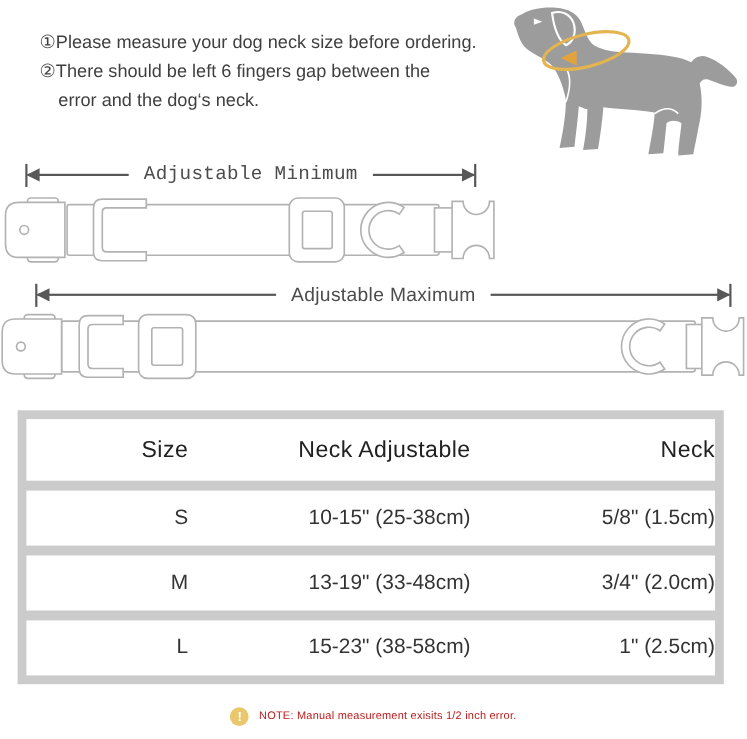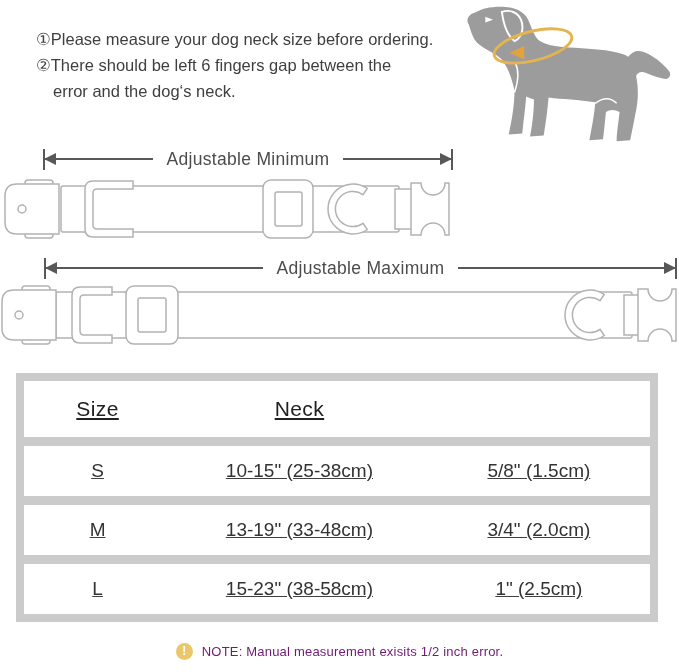--- a/index.html
+++ b/index.html
@@ -5,49 +5,49 @@
   html,body{margin:0;padding:0;background:#fff;}
   .canvas{
     position:relative;width:679px;height:672px;background:#ffffff;overflow:hidden;
     font-family:"Liberation Sans", sans-serif;color:#3f3f3f;
   }
   
   .instructions{position:absolute;left:36px;top:26px;font-size:16.5px;line-height:26px;color:#3f3f3f;}
   .instr-line.indent{padding-left:17px;}
   
   .measure{position:absolute;display:flex;align-items:center;height:24px;}
-  .measure-min{left:43px;top:147px;width:410px;}
-  .measure-max{left:44px;top:256px;width:633px;}
+  .measure-min{left:23px;top:147px;width:410px;font-family:Liberation Mono, monospace;}
+  .measure-max{left:32px;top:256px;width:633px;}
   .mbar{width:2px;height:21px;background:#585858;flex:0 0 auto;}
   .mline{flex:1 1 auto;height:0;border-top:2px solid #585858;position:relative;}
   .mline.left::before{content:"";position:absolute;left:-1px;top:-7px;width:0;height:0;
     border:6px solid transparent;border-left:0;border-right:12px solid #585858;}
   .mline.right::after{content:"";position:absolute;right:-1px;top:-7px;width:0;height:0;
     border:6px solid transparent;border-right:0;border-left:12px solid #585858;}
   .mlabel{flex:0 0 auto;margin:0 14px;font-size:17.5px;color:#4c4c4c;letter-spacing:0.3px;white-space:nowrap;}
   
   .collar{position:absolute;}
   .collar1{left:1px;top:178px;}
   .collar2{left:0px;top:284px;}
   .dog{position:absolute;left:461px;top:3px;}
   
   .size-table{
     position:absolute;left:16px;top:373px;width:642px;height:249px;background:#cbcbcb;
     box-sizing:border-box;padding:8px;display:flex;flex-direction:column;gap:9px;
   }
   .trow{background:#ffffff;flex:1 1 0;display:grid;grid-template-columns:23.5% 41% 35.5%;
-    align-items:center;text-align:center;text-decoration:underline;}
+    align-items:center;text-align:right;}
   .trow.thead{flex:1.12 1 0;font-size:21px;color:#212121;}
   .tcell{font-size:19px;color:#333333;white-space:nowrap;}
   .trow.thead .tcell{font-size:21px;color:#212121;letter-spacing:0.4px;}
   
   .note{position:absolute;left:0;right:0;top:643px;display:flex;justify-content:center;align-items:center;gap:9px;}
   .note-icon{width:17px;height:17px;border-radius:50%;background:#eac76a;color:#ffffff;
     font-size:12px;font-weight:bold;line-height:17px;text-align:center;flex:0 0 auto;}
-  .note-text{font-size:13px;color:#701a75;letter-spacing:0.2px;}
+  .note-text{font-size:10px;color:#b91c1c;letter-spacing:0.2px;}
 </style>
 </head>
 <body>
 
 <div class="canvas">
 
   <div class="instructions">
     <div class="instr-line">①Please measure your dog neck size before ordering.</div>
     <div class="instr-line">②There should be left 6 fingers gap between the</div>
     <div class="instr-line indent">error and the dog‘s neck.</div>
@@ -117,20 +117,21 @@
       <rect x="138" y="14" width="28" height="34" rx="2"></rect>
       <path d="M604.3 10.5 A25 25 0 1 0 604.3 51.5 L600 45.3 A17.5 17.5 0 1 1 600 16.7 Z"></path>
       <rect x="624" y="11" width="16" height="40"></rect>
       <path d="M638 5 L648 5 A12 12 0 0 0 672 5 L676 5 L676 57 L672 57 A12 12 0 0 0 648 57 L638 57 Z"></path>
     </g>
   </svg>
 
   <div class="size-table">
     <div class="trow thead">
       <div class="tcell">Size</div>
+      <div class="tcell">Neck Adjustable</div>
       <div class="tcell">Neck</div>
     </div>
     <div class="trow">
       <div class="tcell">S</div>
       <div class="tcell">10-15" (25-38cm)</div>
       <div class="tcell">5/8" (1.5cm)</div>
     </div>
     <div class="trow">
       <div class="tcell">M</div>
       <div class="tcell">13-19" (33-48cm)</div>

